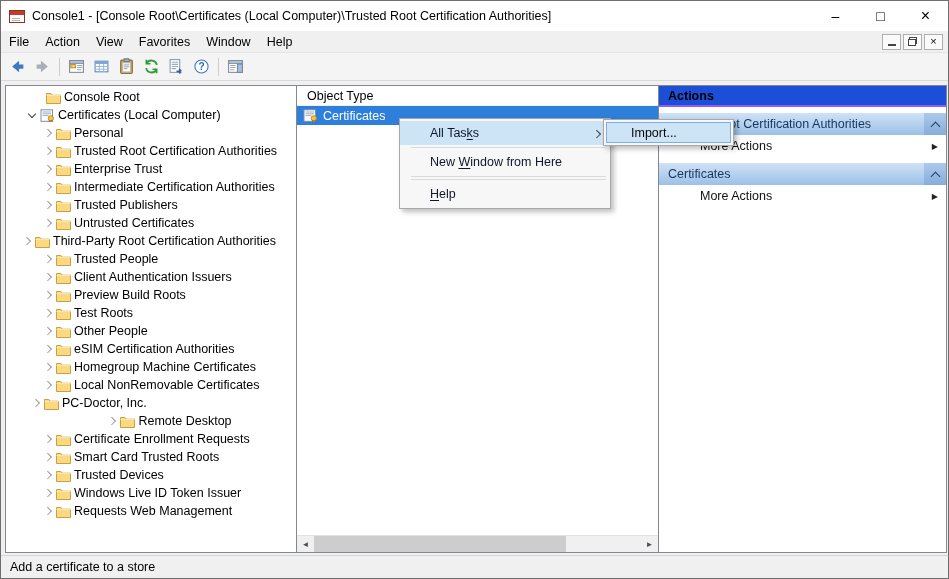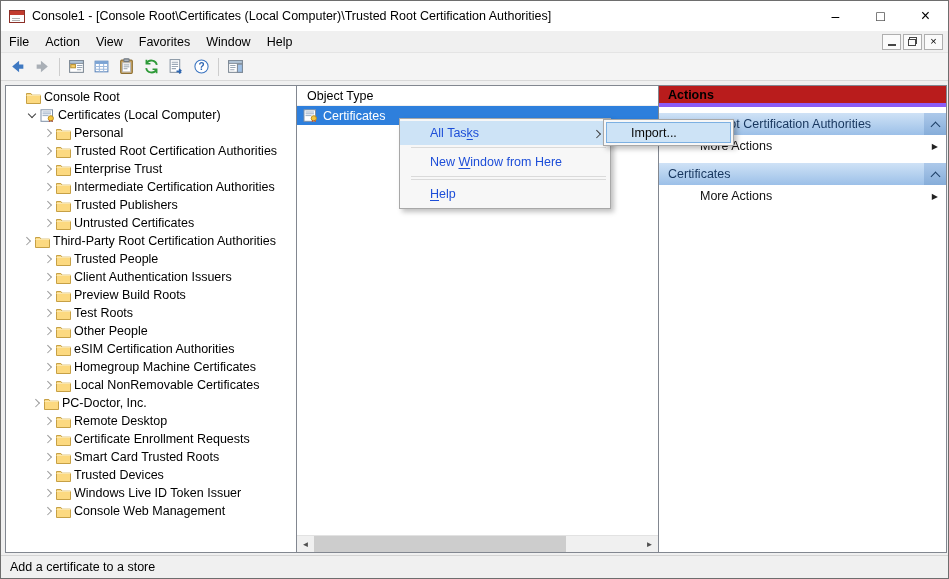--- a/index.html
+++ b/index.html
@@ -38,28 +38,28 @@
 .chev.col::after{content:"";position:absolute;left:3px;top:3px;width:4.5px;height:4.5px;border-right:1.2px solid #9a9a9a;border-top:1.2px solid #9a9a9a;transform:rotate(45deg)}
 .chev.exp::after{content:"";position:absolute;left:3px;top:2px;width:5px;height:5px;border-right:1.4px solid #404040;border-bottom:1.4px solid #404040;transform:rotate(45deg)}
 .ic{flex:none;margin-left:1px}
 .list-header{height:20px;display:flex;align-items:center;padding-left:10px;border-bottom:1px solid #f0f0f0}
 .lrow{height:19px;display:flex;align-items:center;background:var(--selection,#2e7fdc);color:#fff;padding-left:5px}
 .lrow .ic{margin-right:5px}
 .hscroll{position:absolute;left:0;right:0;bottom:0;height:17px;background:#f0f0f0;display:flex;border-top:1px solid #e2e2e2}
 .hs-btn{width:17px;height:16px;display:flex;align-items:center;justify-content:center;font-size:8px;color:#505050}
 .hs-track{flex:1;position:relative}
 .hs-thumb{position:absolute;left:0;top:0;height:16px;width:77%;background:#cdcdcd}
-.actions-title{height:21px;display:flex;align-items:center;font-weight:bold;padding-left:9px;background:#b91c1c;border-bottom:4px solid #8b5cf6}
+.actions-title{height:21px;display:flex;align-items:center;font-weight:bold;padding-left:9px;background:#1d4ed8;border-bottom:2px solid #8b5cf6}
 .as-header{height:22px;display:flex;align-items:center;padding-left:9px;margin-top:6px;position:relative;background:linear-gradient(var(--section-from,#cfe2f6),var(--section-to,#9cc0e8));color:#17365e;white-space:nowrap}
 .as-collapse{position:absolute;right:0;top:0;width:22px;height:22px;background:linear-gradient(#adc9ea,#86add9);display:flex;align-items:center;justify-content:center}
 .chev-up{display:block;width:7px;height:7px;border-left:1.6px solid #1d3f66;border-top:1.6px solid #1d3f66;transform:rotate(45deg);margin-top:4px}
 .as-more{height:22px;display:flex;align-items:center;padding-left:41px;position:relative;color:#111}
 .as-arrow{position:absolute;right:8px;font-size:8px;color:#222}
 .context-menu{position:absolute;left:398px;top:117px;width:212px;background:#f7f7f7;border:1px solid #a8a8a8;box-shadow:3px 3px 5px rgba(0,0,0,.25);padding:2px 0;z-index:40}
-.cm-item{height:24px;display:flex;align-items:center;padding-left:30px;position:relative;color:#1d4ed8}
+.cm-item{height:24px;display:flex;align-items:center;padding-left:30px;position:relative;color:#0f172a}
 .cm-item.hl{background:var(--menu-highlight,#cde3f6)}
 .cm-arrow{position:absolute;right:8px;width:11px;height:11px}
 .cm-arrow::after{content:"";position:absolute;right:3px;top:3px;width:4.5px;height:4.5px;border-right:1.3px solid #3c3c3c;border-top:1.3px solid #3c3c3c;transform:rotate(45deg)}
 .cm-sep{height:1px;background:#dadada;margin:2px 4px 2px 11px}
 .submenu{position:absolute;left:602px;top:118px;width:131px;background:#f7f7f7;border:1px solid #a8a8a8;box-shadow:3px 3px 5px rgba(0,0,0,.25);padding:2px;z-index:41}
 .sm-item{height:21px;display:flex;align-items:center;padding-left:24px;background:var(--menu-highlight,#cde3f6);border:1px solid #7cb0e2;color:#080808}
 .statusbar{position:absolute;left:0;right:0;bottom:0;height:23px;background:#f0f0f0;border-top:1px solid #d4d4d4;display:flex;align-items:center;padding-left:9px}
 u{text-underline-offset:2px}
 </style>
 </head>
@@ -159,21 +159,21 @@
           <rect x="1.5" y="2.5" width="13" height="11" fill="#fff" stroke="#7d8894"></rect>
           <rect x="1.5" y="2.5" width="13" height="2.5" fill="#bcd0e4" stroke="#7d8894"></rect>
           <rect x="9.8" y="5.8" width="4.7" height="7.7" fill="#9fc0e6" stroke="#7d8894"></rect>
           <path d="M3 7h5M3 9h5M3 11h4" stroke="#9aa7b5"></path>
         </svg>
       </div>
     </div>
 
   <div class="main">
     <div class="pane tree-pane">
-        <div class="trow" style="padding-left: 6px;">
+        <div class="trow" style="padding-left: 6px; margin-left: 20px;">
           <div class="chev"></div>
           <svg class="ic" width="15" height="13" viewBox="0 0 15 13">
             <path d="M.5 2.5h4.4l1.2 1.7h8.4v8.3H.5z" fill="#fcd980" stroke="#c6a045"></path>
             <path d="M.5 4.4h14" stroke="#fdeab2"></path>
           </svg>
           <span class="tlabel">Console Root</span>
         </div>
         <div class="trow" style="padding-left: 20px;">
           <div class="chev exp"></div>
           <svg class="ic" width="15" height="13" viewBox="0 0 15 13">
@@ -305,21 +305,21 @@
           <span class="tlabel">Local NonRemovable Certificates</span>
         </div>
         <div class="trow" style="padding-left: 24px;">
           <div class="chev col"></div>
           <svg class="ic" width="15" height="13" viewBox="0 0 15 13">
             <path d="M.5 2.5h4.4l1.2 1.7h8.4v8.3H.5z" fill="#fcd980" stroke="#c6a045"></path>
             <path d="M.5 4.4h14" stroke="#fdeab2"></path>
           </svg>
           <span class="tlabel">PC-Doctor, Inc.</span>
         </div>
-        <div class="trow" style="padding-left: 36px;">
+        <div class="trow" style="padding-left: 36px; justify-content: center;">
           <div class="chev col"></div>
           <svg class="ic" width="15" height="13" viewBox="0 0 15 13">
             <path d="M.5 2.5h4.4l1.2 1.7h8.4v8.3H.5z" fill="#fcd980" stroke="#c6a045"></path>
             <path d="M.5 4.4h14" stroke="#fdeab2"></path>
           </svg>
           <span class="tlabel">Remote Desktop</span>
         </div>
         <div class="trow" style="padding-left: 36px;">
           <div class="chev col"></div>
           <svg class="ic" width="15" height="13" viewBox="0 0 15 13">
@@ -351,21 +351,21 @@
             <path d="M.5 4.4h14" stroke="#fdeab2"></path>
           </svg>
           <span class="tlabel">Windows Live ID Token Issuer</span>
         </div>
         <div class="trow" style="padding-left: 36px;">
           <div class="chev col"></div>
           <svg class="ic" width="15" height="13" viewBox="0 0 15 13">
             <path d="M.5 2.5h4.4l1.2 1.7h8.4v8.3H.5z" fill="#fcd980" stroke="#c6a045"></path>
             <path d="M.5 4.4h14" stroke="#fdeab2"></path>
           </svg>
-          <span class="tlabel">Console Web Management</span>
+          <span class="tlabel">Requests Web Management</span>
         </div>
       </div>
 
     <div class="pane list-pane">
       <div class="list-header">Object Type</div>
       <div>
           <div class="lrow">
             <svg class="ic" width="15" height="13" viewBox="0 0 15 13">
               <rect x="1" y="0.8" width="11.5" height="11.5" fill="#fff" stroke="#7e8fa5"></rect>
               <path d="M2.5 3h8.5M2.5 4.8h8.5M2.5 6.6h6" stroke="#90a6c0" stroke-width="0.9"></path>

